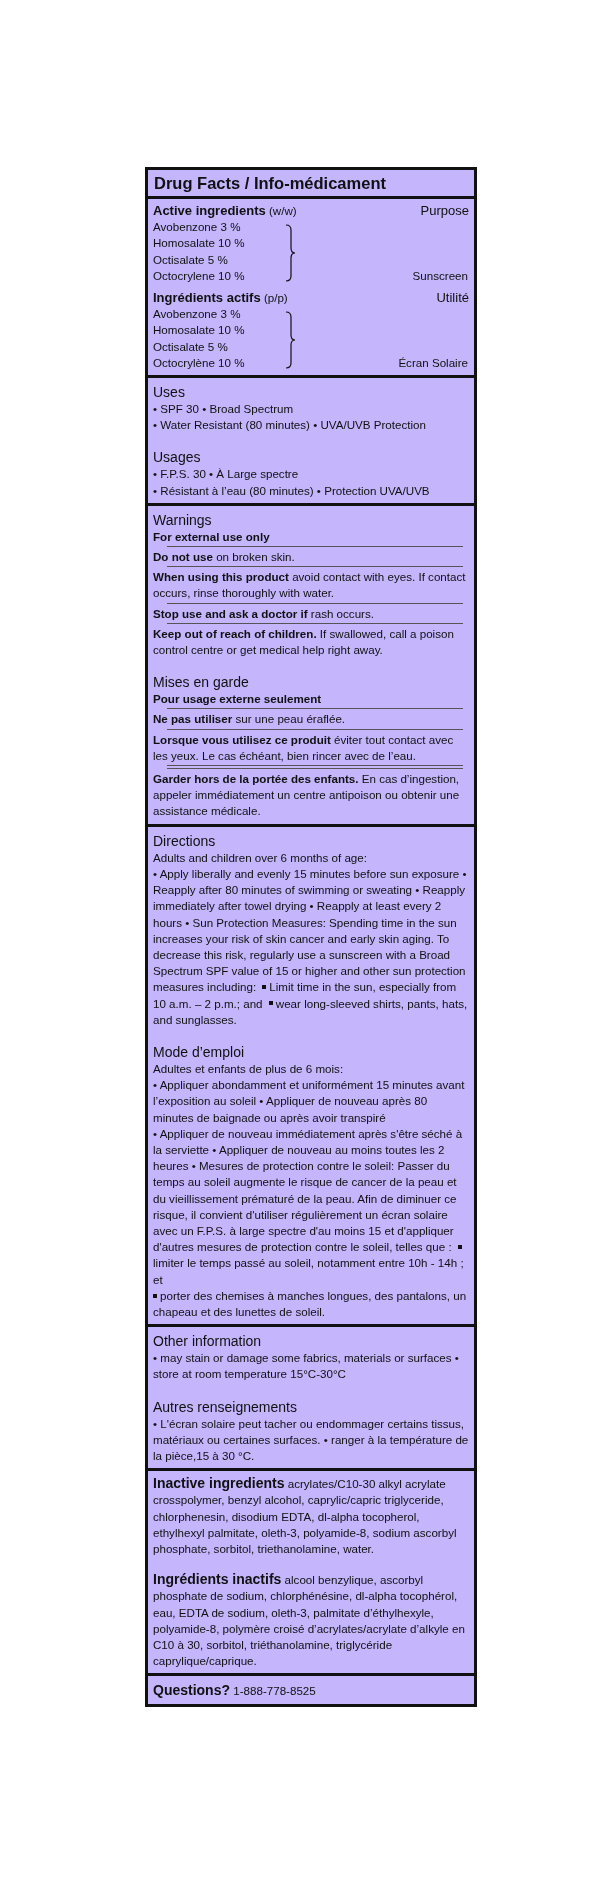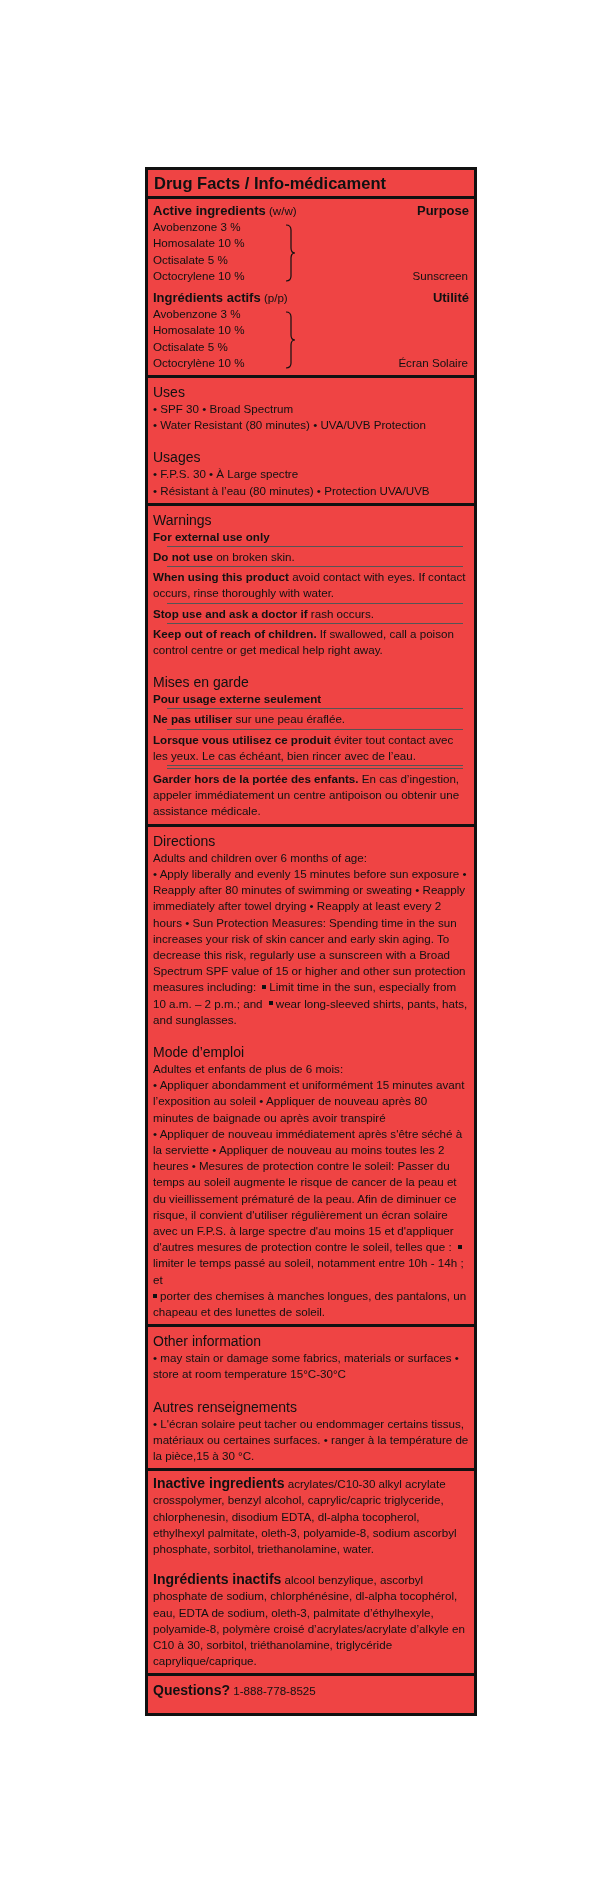--- a/index.html
+++ b/index.html
@@ -1,32 +1,32 @@
 <!DOCTYPE html>
 <html><head>
   <meta charset="utf-8">
   <style>
     html, body { margin: 0; padding: 0; background: #ffffff; }
     body { width: 611px; height: 1888px; position: relative; font-family: "Liberation Sans", sans-serif; color: #111; }
     .panel {
       position: absolute; left: 145px; top: 167px; width: 326px;
-      border: 3px solid #111; background: #ef4444;
+      border: 3px solid #111; background: #c4b5fd;
       font-size: 11.6px; line-height: 16.2px;
     }
     .title {
       font-weight: bold; font-size: 16.5px; line-height: 20px;
       padding: 3px 6px 3px 6px; border-bottom: 3px solid #111;
     }
     .sec { padding: 4px 5px 4px 5px; border-bottom: 3px solid #111; }
     .sec:last-child { border-bottom: none; }
     .h { font-weight: normal; font-size: 14px; line-height: 17px; margin-top: 2px; }
     .gap { height: 14px; }
     .row-head { display: flex; justify-content: space-between; align-items: flex-start; }
     .row-head .lbl b { font-size: 13px; }
-    .row-head .pur { font-weight: bold; font-size: 13px; }
+    .row-head .pur { font-weight: normal; font-size: 13px; }
     .ai-block { display: flex; align-items: flex-end; position: relative; }
     .ai-list { width: 130px; }
     .brace { width: 18px; height: 62px; margin-left: 0; }
     .ai-purpose { flex: 1; text-align: right; padding-right: 1px; }
     .warn-line { border-top: 1px solid #555; margin-left: 14px; margin-right: 6px; margin-top: 1px; margin-bottom: 2px; }
     .b { font-weight: bold; }
     .sq { display: inline-block; width: 4px; height: 4px; background: #111; margin: 0 3px 2px 3px; vertical-align: middle; }
     .inline-h { font-weight: bold; font-size: 14px; }
     p { margin: 0; }
   </style>
@@ -130,17 +130,17 @@
     <div class="h">Autres renseignements</div>
     <p>• L'écran solaire peut tacher ou endommager certains tissus, matériaux ou certaines surfaces. • ranger à la température de la pièce,15 à 30 °C.</p>
   </div>
 
   <div class="sec" style="">
     <p><span class="inline-h">Inactive ingredients</span><span> acrylates/C10-30 alkyl acrylate crosspolymer, benzyl alcohol, caprylic/capric triglyceride, chlorphenesin, disodium EDTA, dl-alpha tocopherol, ethylhexyl palmitate, oleth-3, polyamide-8, sodium ascorbyl phosphate, sorbitol, triethanolamine, water.</span></p>
     <div class="gap"></div>
     <p><span class="inline-h">Ingrédients inactifs</span><span> alcool benzylique, ascorbyl phosphate de sodium, chlorphénésine, dl-alpha tocophérol, eau, EDTA de sodium, oleth-3, palmitate d’éthylhexyle, polyamide-8, polymère croisé d’acrylates/acrylate d’alkyle en C10 à 30, sorbitol, triéthanolamine, triglycéride caprylique/caprique.</span></p>
   </div>
 
-  <div class="sec" style="padding-top:6px; padding-bottom:13px;">
+  <div class="sec" style="padding-top:6px; padding-bottom:4px;">
     <p><span class="inline-h">Questions?</span> <span>1-888-778-8525</span></p>
   </div>
 
 </div>
 
 </body></html>

